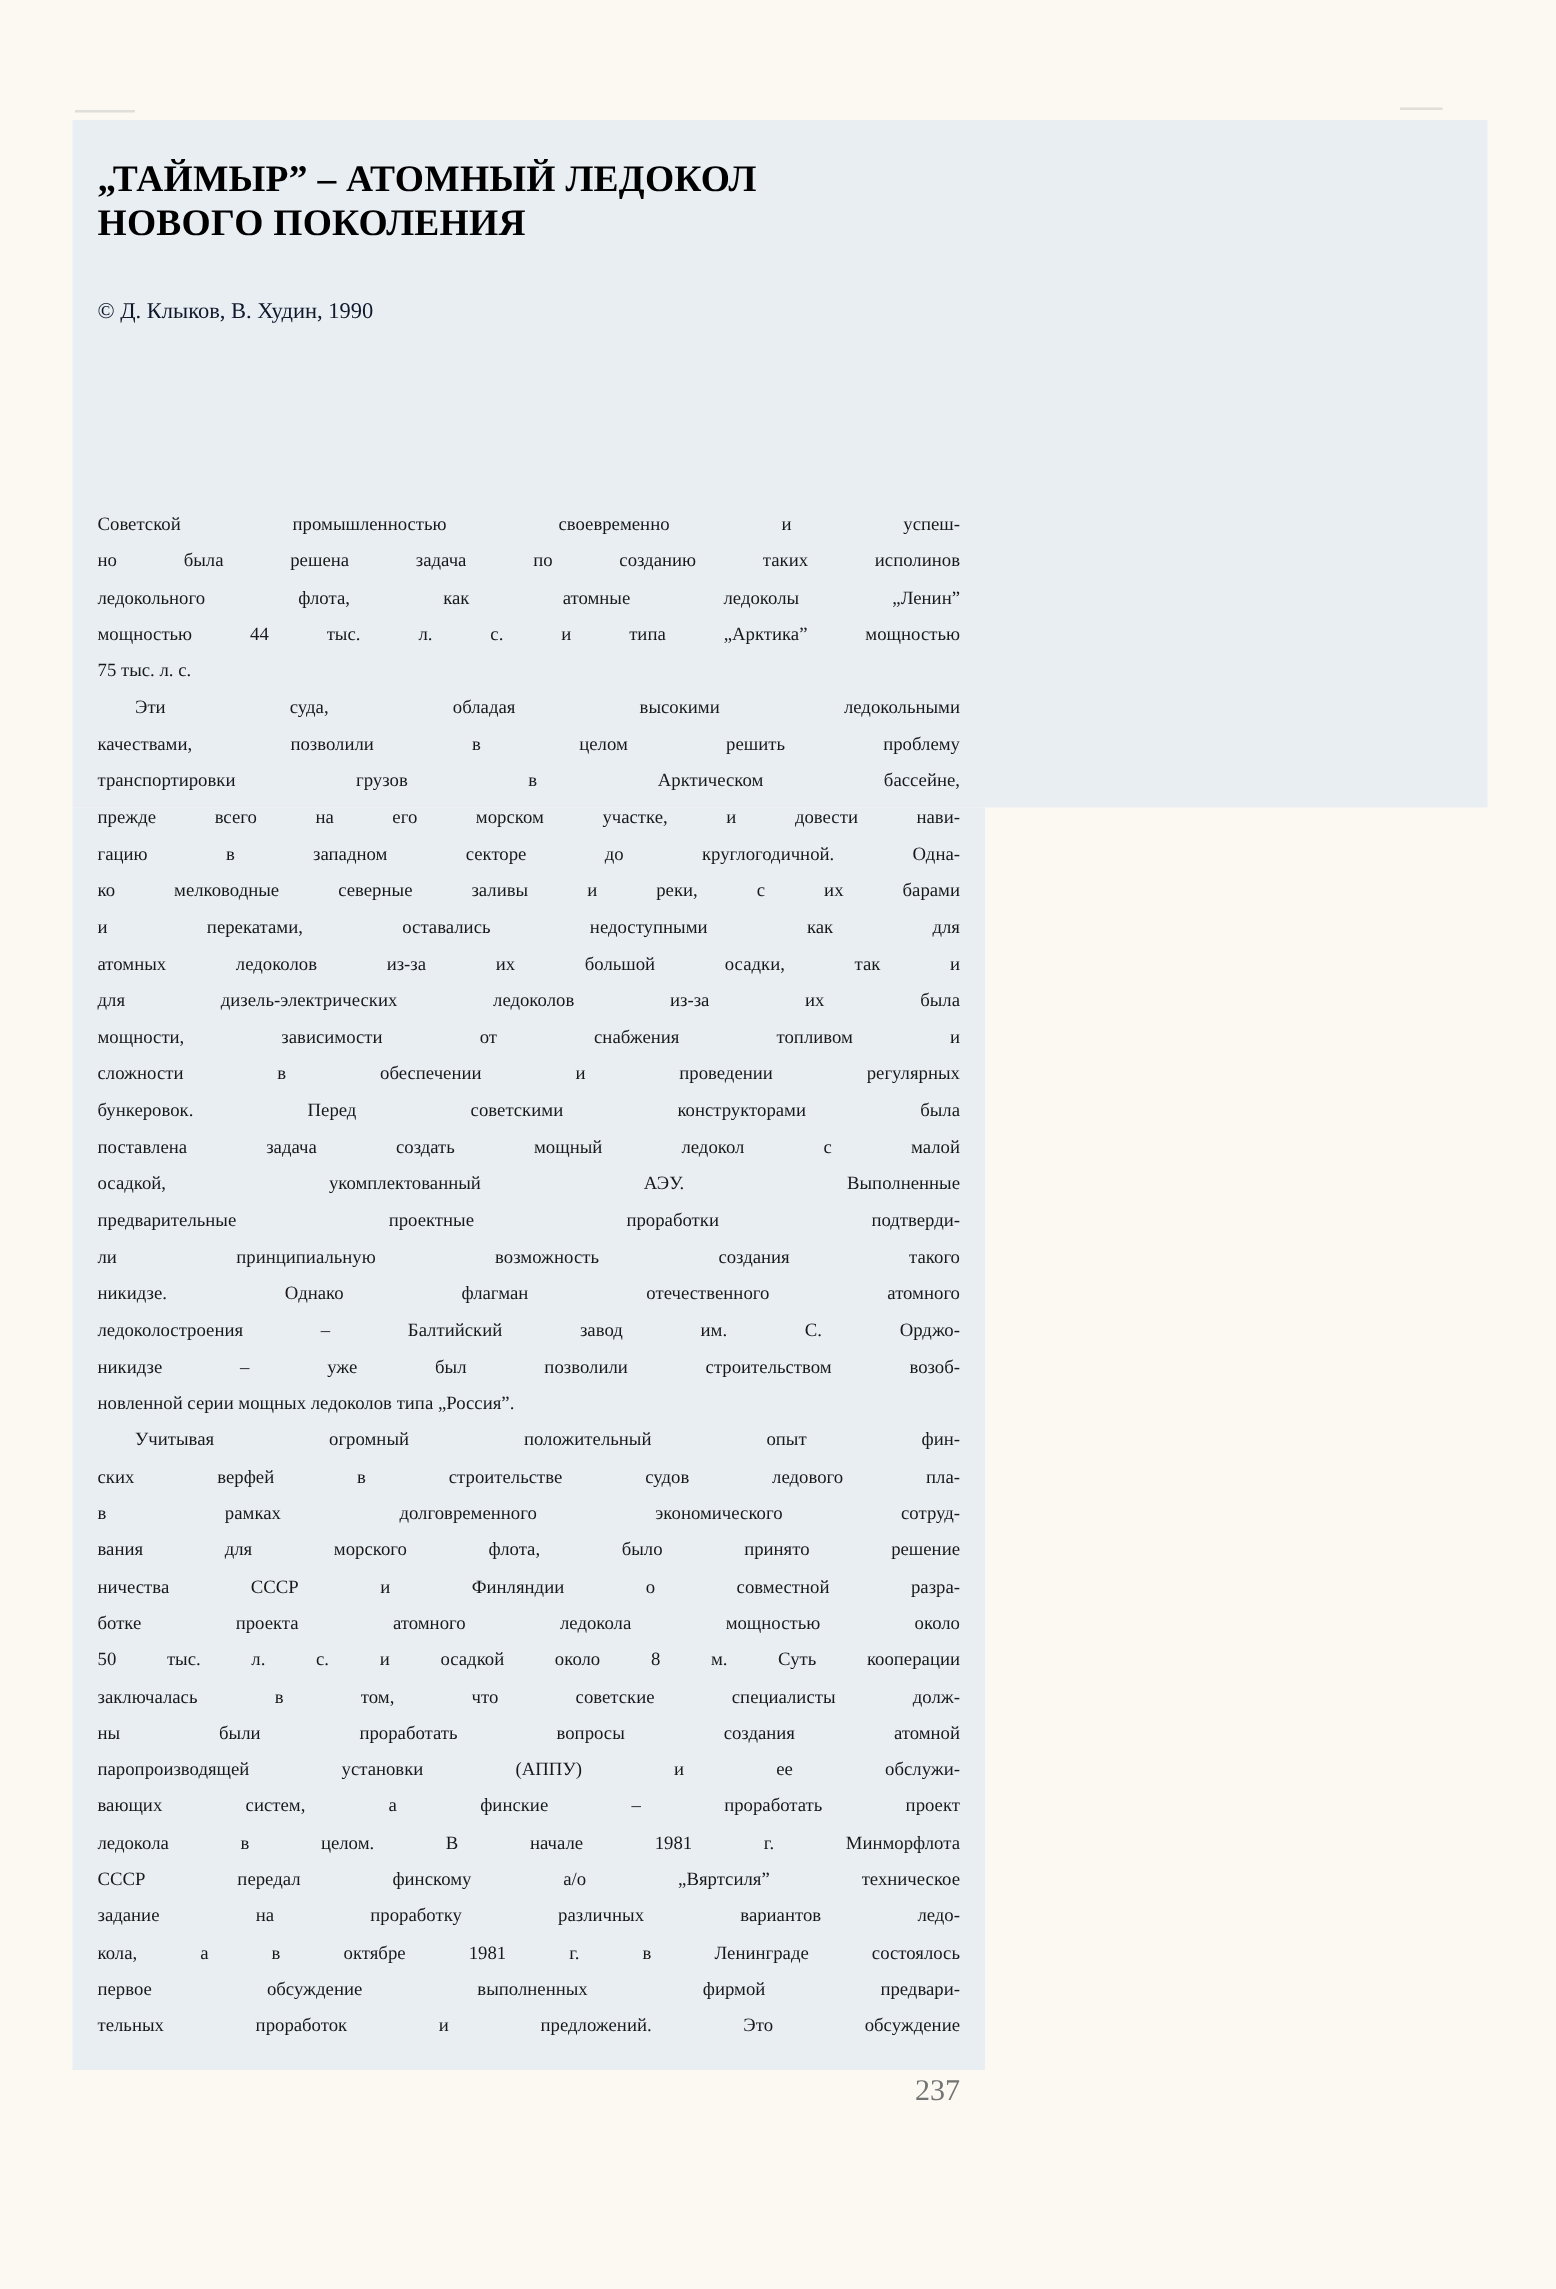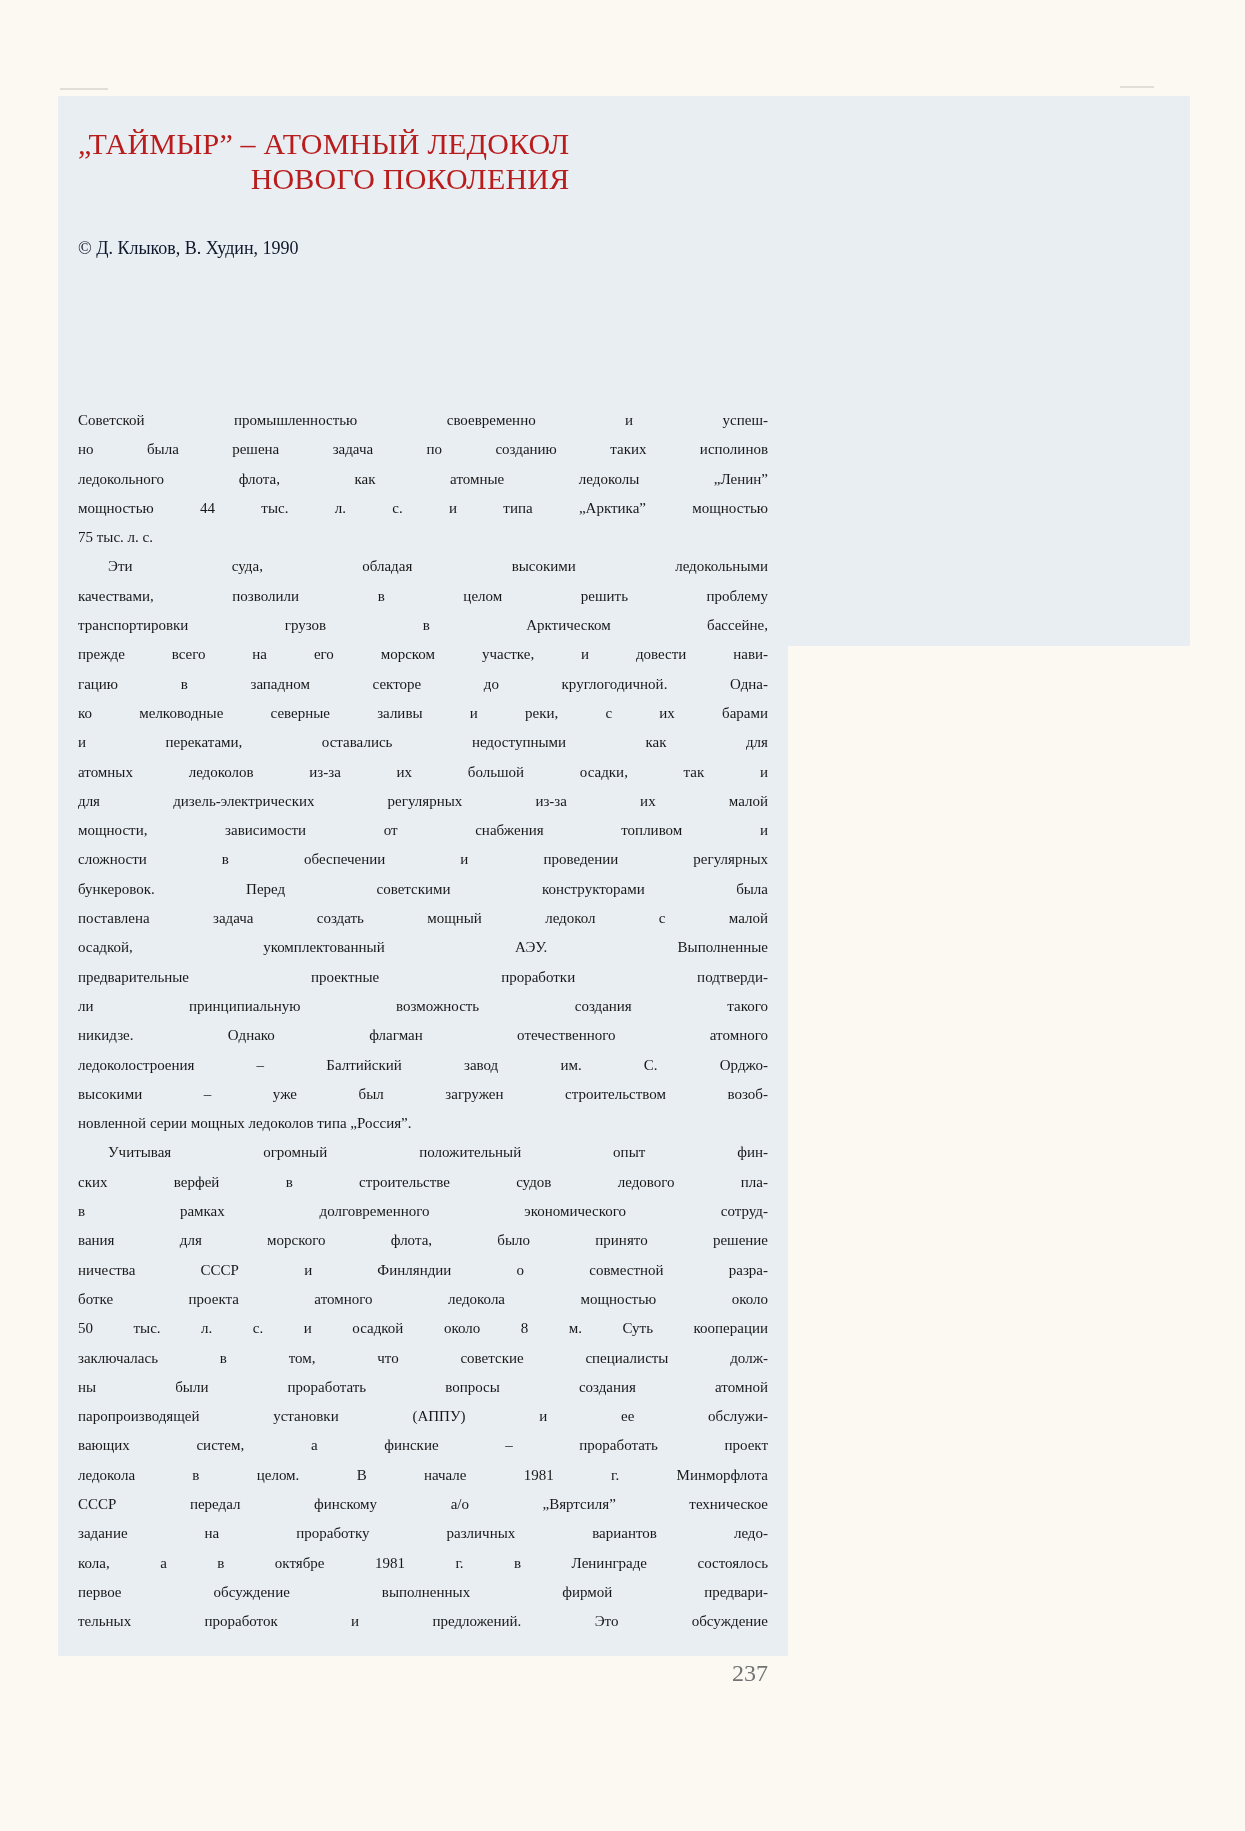--- a/index.html
+++ b/index.html
@@ -40,25 +40,24 @@
   }
   .artifact-1 { left: 60px;  top: 88px;  width: 48px; height: 2px; }
   .artifact-2 { left: 1120px; top: 86px; width: 34px; height: 2px; }
 
   .title {
     position: absolute;
     left: 78px;
     top: 126px;
     margin: 0;
     font-size: 30px;
-    font-weight: 400;
+    font-weight: 700;
     line-height: 35px;
     letter-spacing: 0.2px;
-    color: #b91c1c;
-    text-align: right;
+    color: #000000;
   }
   .title-line { display: block; }
 
   .copyright {
     position: absolute;
     left: 78px;
     top: 238px;
     font-size: 18px;
     color: #0f172a;
   }
@@ -113,31 +112,31 @@
       <div class="line">мощностью 44 тыс. л. с. и типа „Арктика” мощностью</div>
       <div class="line no-justify">75 тыс. л. с.</div>
       <div class="line indent">Эти суда, обладая высокими ледокольными</div>
       <div class="line">качествами, позволили в целом решить проблему</div>
       <div class="line">транспортировки грузов в Арктическом бассейне,</div>
       <div class="line">прежде всего на его морском участке, и довести нави-</div>
       <div class="line">гацию в западном секторе до круглогодичной. Одна-</div>
       <div class="line">ко мелководные северные заливы и реки, с их барами</div>
       <div class="line">и перекатами, оставались недоступными как для</div>
       <div class="line">атомных ледоколов из-за их большой осадки, так и</div>
-      <div class="line">для дизель-электрических регулярных из-за их малой</div>
+      <div class="line">для дизель-электрических ледоколов из-за их была</div>
       <div class="line">мощности, зависимости от снабжения топливом и</div>
       <div class="line">сложности в обеспечении и проведении регулярных</div>
       <div class="line">бункеровок. Перед советскими конструкторами была</div>
       <div class="line">поставлена задача создать мощный ледокол с малой</div>
       <div class="line">осадкой, укомплектованный АЭУ. Выполненные</div>
       <div class="line">предварительные проектные проработки подтверди-</div>
       <div class="line">ли принципиальную возможность создания такого</div>
       <div class="line">никидзе. Однако флагман отечественного атомного</div>
       <div class="line">ледоколостроения – Балтийский завод им. С. Орджо-</div>
-      <div class="line">высокими – уже был загружен строительством возоб-</div>
+      <div class="line">никидзе – уже был позволили строительством возоб-</div>
       <div class="line no-justify">новленной серии мощных ледоколов типа „Россия”.</div>
       <div class="line indent">Учитывая огромный положительный опыт фин-</div>
       <div class="line">ских верфей в строительстве судов ледового пла-</div>
       <div class="line">в рамках долговременного экономического сотруд-</div>
       <div class="line">вания для морского флота, было принято решение</div>
       <div class="line">ничества СССР и Финляндии о совместной разра-</div>
       <div class="line">ботке проекта атомного ледокола мощностью около</div>
       <div class="line">50 тыс. л. с. и осадкой около 8 м. Суть кооперации</div>
       <div class="line">заключалась в том, что советские специалисты долж-</div>
       <div class="line">ны были проработать вопросы создания атомной</div>

